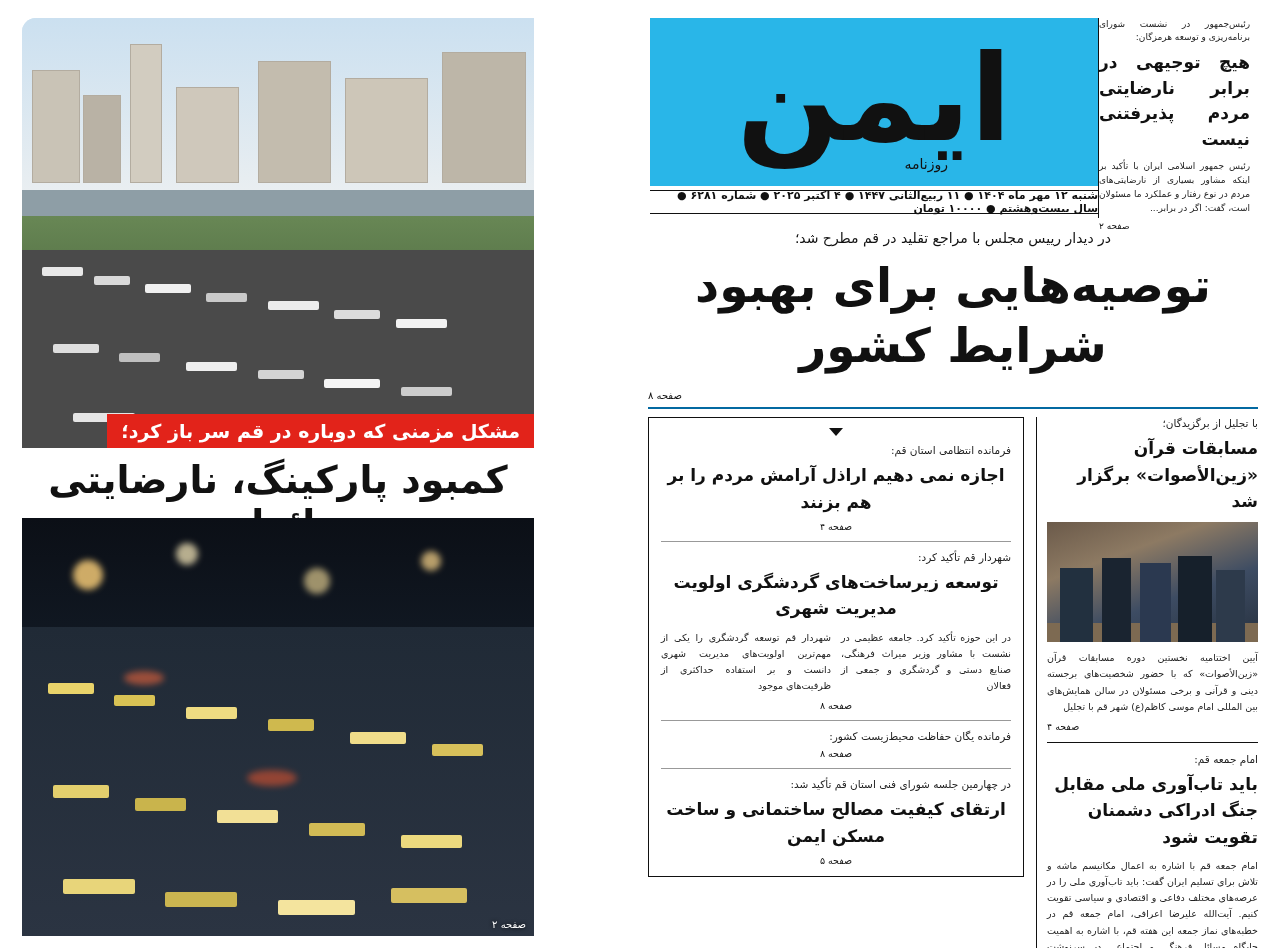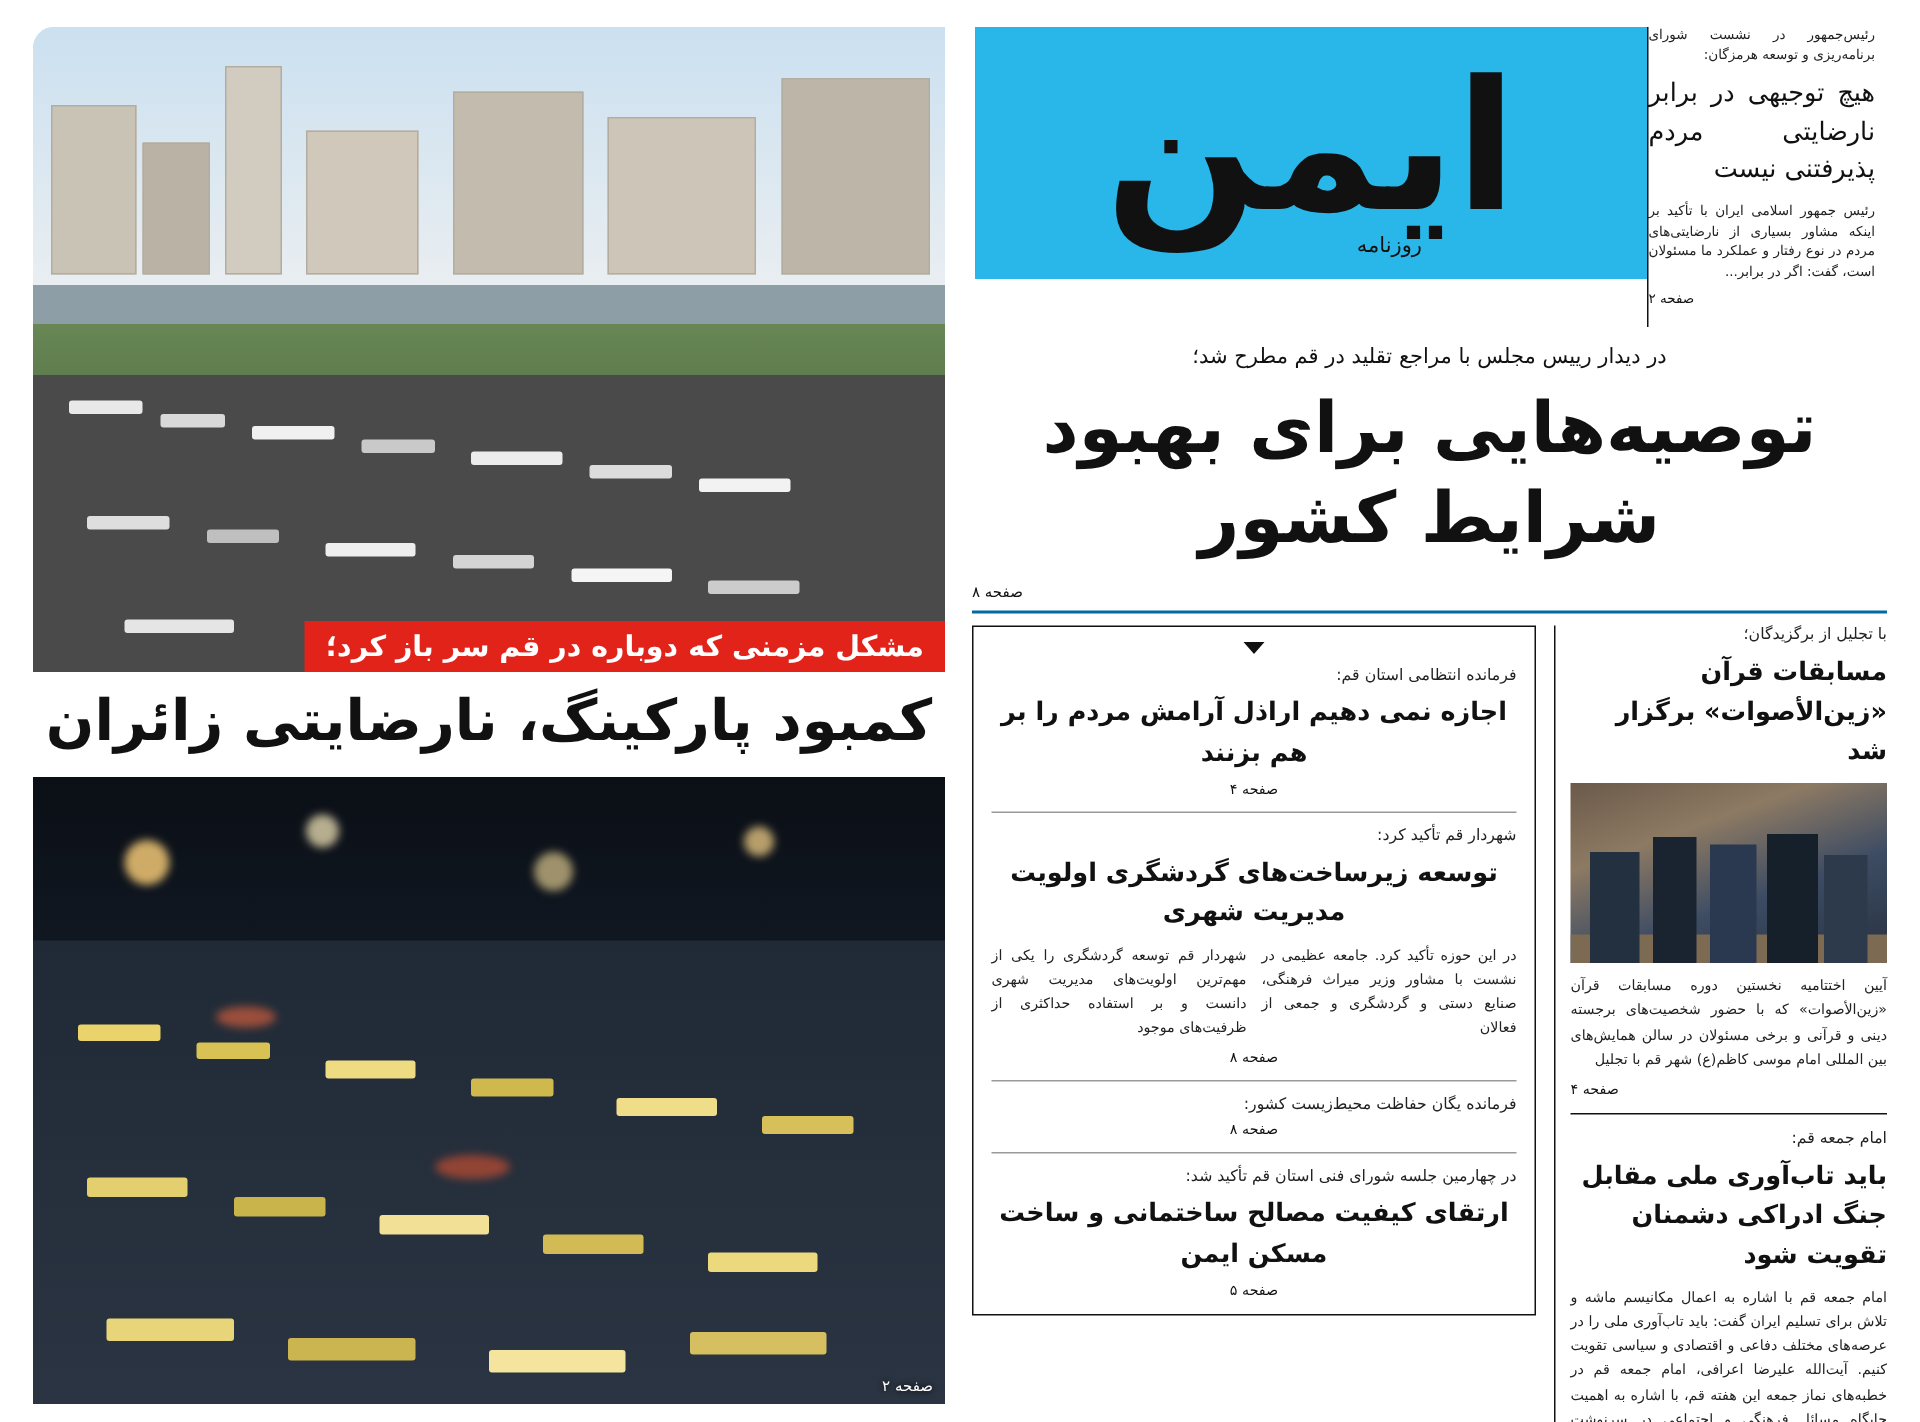--- a/index.html
+++ b/index.html
@@ -40,21 +40,21 @@
     display:flex;align-items:center;justify-content:center;
     font-size:11px;font-weight:bold;letter-spacing:0;
     margin-top:4px;
   }
   .side-col{
     width:160px;padding:0 8px 0 0;box-sizing:border-box;
     border-left:1px solid #111;
     font-size:9.5px;line-height:1.5;text-align:justify;
   }
   .side-kicker{font-size:9px;color:#222;margin-bottom:6px;line-height:1.45;}
-  .side-head{font-size:17px;font-weight:normal;line-height:1.5;margin-bottom:8px;}
+  .side-head{font-size:17px;font-weight:bold;line-height:1.5;margin-bottom:8px;}
   .side-body{font-size:9px;line-height:1.55;color:#222;}
   .side-more{font-size:9px;margin-top:4px;text-align:left;direction:ltr;}
 
   
   .lead{
     width:610px;margin-top:12px;padding-bottom:6px;
     border-bottom:2px solid #0369a1;
   }
   .lead-kicker{font-size:14px;text-align:center;margin-bottom:10px;}
   .lead-title{
@@ -92,21 +92,21 @@
 
   .boxed{border:1px solid #111;padding:10px 12px;box-sizing:border-box;}
   .tri{width:0;height:0;border-left:7px solid transparent;border-right:7px solid transparent;border-top:8px solid #111;margin:0 auto 8px auto;}
 
   .twocol{display:flex;gap:10px;margin-top:8px;}
   .twocol .c{flex:1;font-size:9.5px;line-height:1.7;text-align:justify;color:#222;}
 
   
   .right-panel{
     position:absolute;top:18px;left:22px;
-    width:608px;height:918px;
+    width:512px;height:918px;
   }
   .ph-top{
     position:relative;width:100%;height:430px;overflow:hidden;
     background:linear-gradient(#cfe4f3 0%,#e8eef3 35%,#9fae9a 36%,#6f8a5d 52%,#4b5d45 100%);
     border-top-left-radius:14px;
   }
   .sky{position:absolute;top:0;left:0;right:0;height:40%;background:linear-gradient(#cbe0f0,#e9eef1);}
   .bldg{position:absolute;background:#c9c3b6;border:1px solid #b3aca0;}
   .green{position:absolute;left:0;right:0;top:40%;height:28%;background:linear-gradient(#6f8f5a,#4f6b42);}
   .road{position:absolute;left:0;right:0;bottom:0;height:46%;background:#4a4a4a;}
@@ -145,20 +145,21 @@
         <div class="side-kicker">رئیس‌جمهور در نشست شورای برنامه‌ریزی و توسعه هرمزگان:</div>
         <div class="side-head">هیچ توجیهی در برابر نارضایتی مردم پذیرفتنی نیست</div>
         <div class="side-body">رئیس جمهور اسلامی ایران با تأکید بر اینکه مشاور بسیاری از نارضایتی‌های مردم در نوع رفتار و عملکرد ما مسئولان است، گفت: اگر در برابر...</div>
         <div class="side-more">صفحه ۲</div>
       </div>
       <div class="mast-left" style="width:450px;">
         <div class="logo-box">
           <span class="logo-word">ایمن</span>
           <span class="logo-sub">روزنامه</span>
         </div>
+        <div class="mast-strip">شنبه ۱۲ مهر ماه ۱۴۰۴ ● ۱۱ ربیع‌الثانی ۱۴۴۷ ● ۴ اکتبر ۲۰۲۵ ● شماره ۶۲۸۱ ● سال بیست‌و‌هشتم ● ۱۰۰۰۰ تومان</div>
       </div>
     </div>
 
     <div class="lead">
       <div class="lead-kicker">در دیدار رییس مجلس با مراجع تقلید در قم مطرح شد؛</div>
       <div class="lead-title">توصیه‌هایی برای بهبود شرایط کشور</div>
       <div class="lead-page">صفحه ۸</div>
     </div>
 
     <div class="lower">

